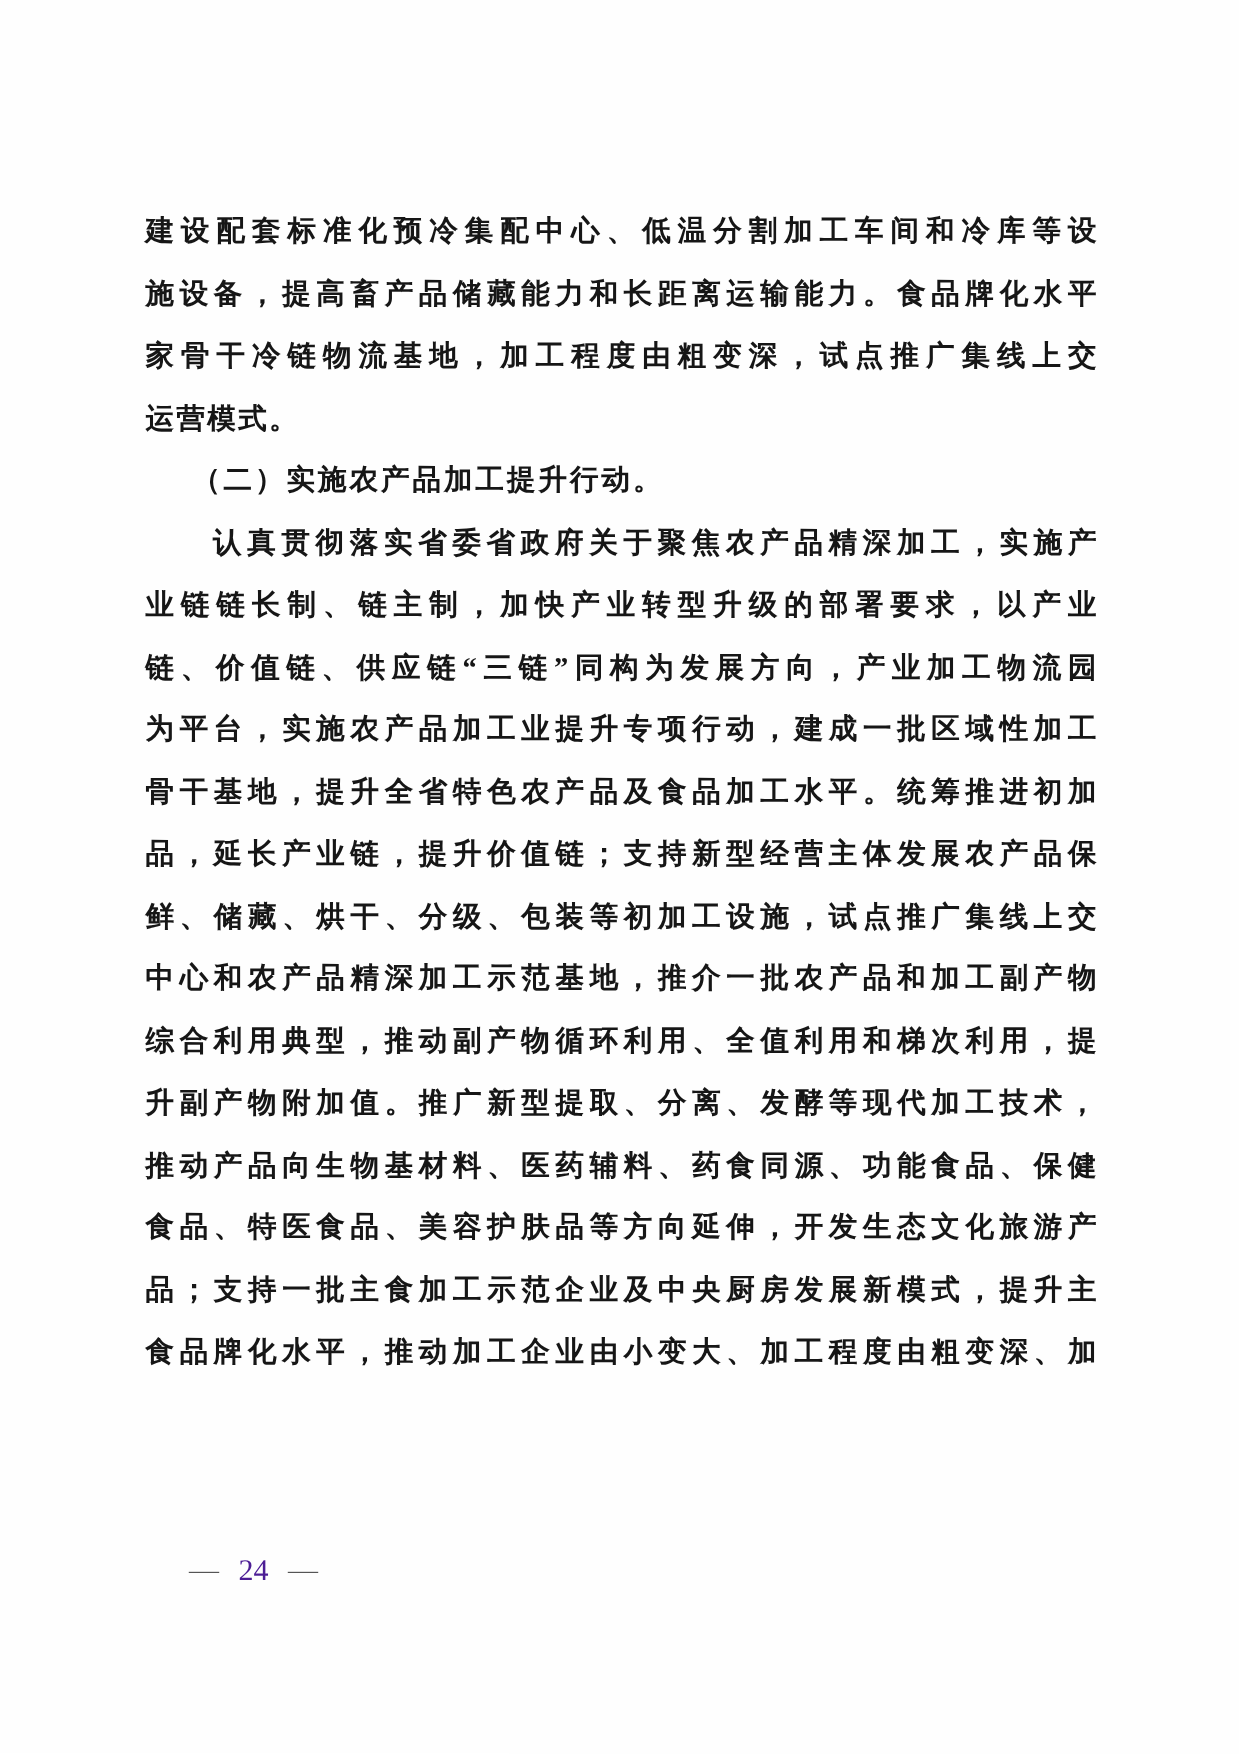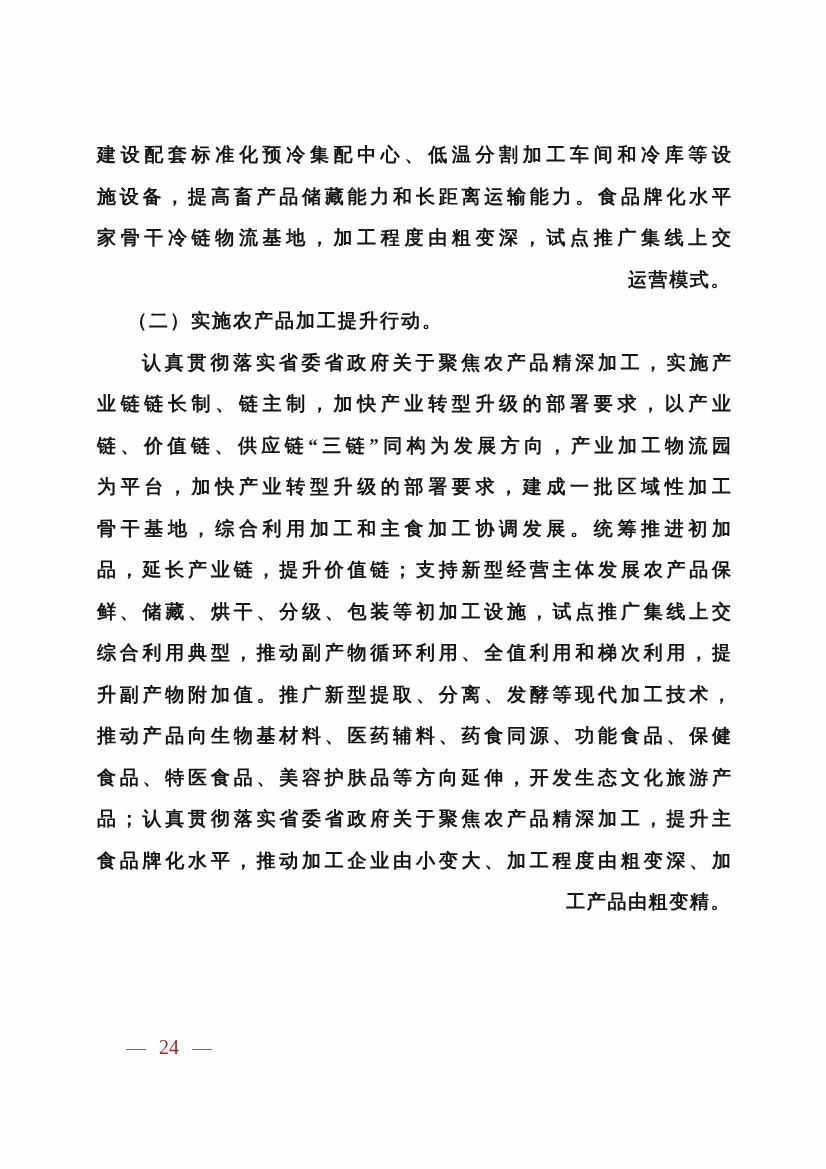--- a/index.html
+++ b/index.html
@@ -31,21 +31,21 @@
   }
   .line.justify {
     text-align: justify;
     text-align-last: justify;
     white-space: normal;
   }
   .line.indent {
     padding-left: 45px;
   }
   .line.last {
-    text-align: right;
+    text-align: left;
     letter-spacing: 1.6px;
   }
   .line.heading {
     font-weight: 800;
     padding-left: 31px;
     letter-spacing: 2px;
   }
   .footer {
     position: absolute;
     left: 126px;
@@ -55,48 +55,48 @@
     gap: 13px;
     font-size: 20px;
     color: #3c3c3c;
   }
   .footer .dash {
     letter-spacing: 0;
     transform: scaleY(0.8);
     color: #555555;
   }
   .footer .num {
-    color: #b91c1c;
+    color: #4c1d95;
   }
 </style>
 </head>
 <body>
 
 <div class="page">
 
   <div class="textblock">
       <div class="line justify">建设配套标准化预冷集配中心、低温分割加工车间和冷库等设</div>
       <div class="line justify">施设备，提高畜产品储藏能力和长距离运输能力。食品牌化水平</div>
       <div class="line justify">家骨干冷链物流基地，加工程度由粗变深，试点推广集线上交</div>
       <div class="line last">运营模式。</div>
       <div class="line heading">（二）实施农产品加工提升行动。</div>
       <div class="line justify indent">认真贯彻落实省委省政府关于聚焦农产品精深加工，实施产</div>
       <div class="line justify">业链链长制、链主制，加快产业转型升级的部署要求，以产业</div>
       <div class="line justify">链、价值链、供应链“三链”同构为发展方向，产业加工物流园</div>
-      <div class="line justify">为平台，加快产业转型升级的部署要求，建成一批区域性加工</div>
-      <div class="line justify">骨干基地，综合利用加工和主食加工协调发展。统筹推进初加</div>
+      <div class="line justify">为平台，实施农产品加工业提升专项行动，建成一批区域性加工</div>
+      <div class="line justify">骨干基地，提升全省特色农产品及食品加工水平。统筹推进初加</div>
       <div class="line justify">品，延长产业链，提升价值链；支持新型经营主体发展农产品保</div>
       <div class="line justify">鲜、储藏、烘干、分级、包装等初加工设施，试点推广集线上交</div>
+      <div class="line justify">中心和农产品精深加工示范基地，推介一批农产品和加工副产物</div>
       <div class="line justify">综合利用典型，推动副产物循环利用、全值利用和梯次利用，提</div>
       <div class="line justify">升副产物附加值。推广新型提取、分离、发酵等现代加工技术，</div>
       <div class="line justify">推动产品向生物基材料、医药辅料、药食同源、功能食品、保健</div>
       <div class="line justify">食品、特医食品、美容护肤品等方向延伸，开发生态文化旅游产</div>
-      <div class="line justify">品；认真贯彻落实省委省政府关于聚焦农产品精深加工，提升主</div>
+      <div class="line justify">品；支持一批主食加工示范企业及中央厨房发展新模式，提升主</div>
       <div class="line justify">食品牌化水平，推动加工企业由小变大、加工程度由粗变深、加</div>
-      <div class="line last">工产品由粗变精。</div>
     </div>
 
   <div class="footer">
     <span class="dash">—</span>
     <span class="num">24</span>
     <span class="dash">—</span>
   </div>
 
 </div>
 

